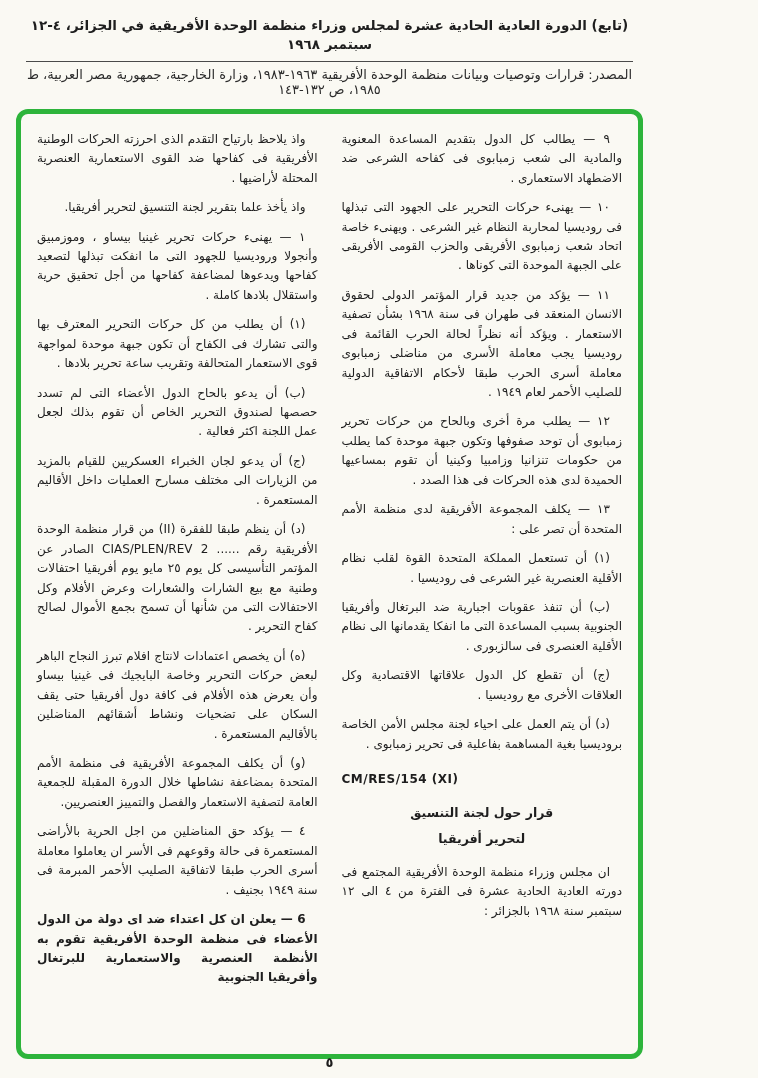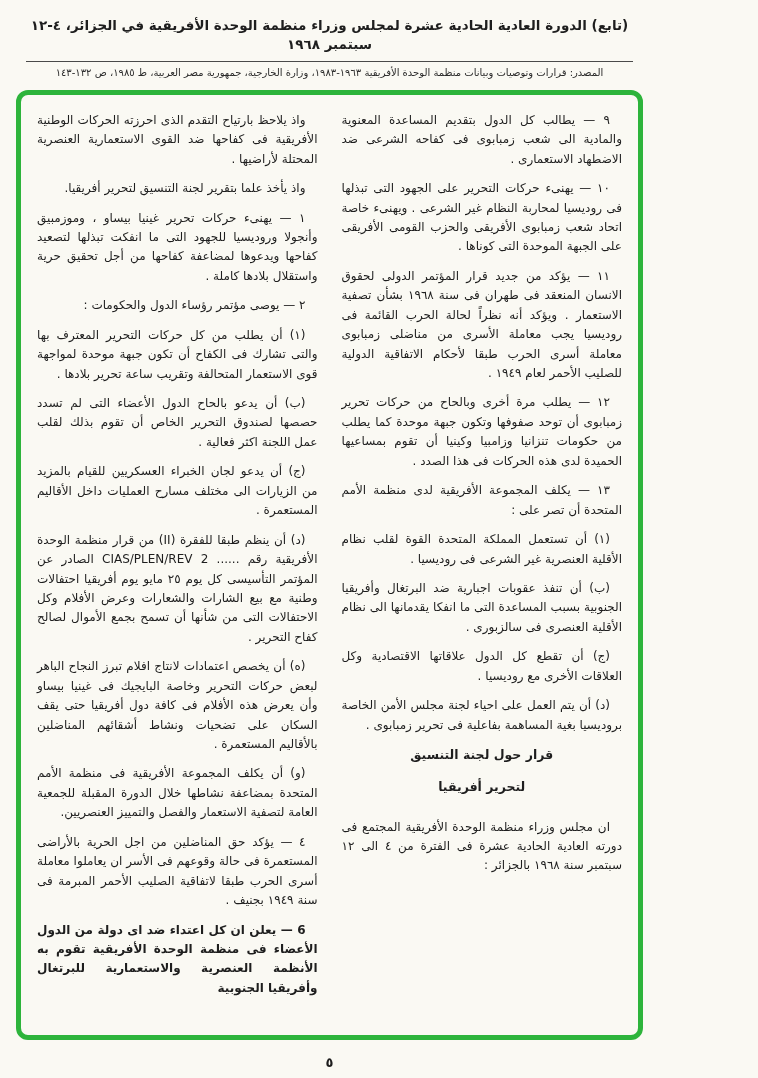--- a/index.html
+++ b/index.html
@@ -8,21 +8,21 @@
     background: var(--paper, #faf9f3);
     font-family: "DejaVu Sans", sans-serif;
     color: var(--ink, #1e1e1e);
     overflow: hidden;
   }
   .page { width: 659px; height: 1078px; position: relative; }
 
   .page-header { text-align: center; padding-top: 16px; direction: rtl; }
   .doc-title { font-weight: bold; font-size: 13.5px; line-height: 1.4; padding: 0 30px; }
   .header-rule { height: 1px; background: #4a4a4a; margin: 7px 26px 5px; }
-  .doc-source { font-size: 10px; color: #2b2b2b; padding: 0 26px; }
+  .doc-source { font-size: 13px; color: #2b2b2b; padding: 0 26px; }
 
   .content-box {
     margin: 12px 16px 0;
     height: 950px;
     border: 5px solid var(--border-green, #2db43b);
     border-radius: 12px;
     padding: 16px 16px 10px;
     overflow: hidden;
   }
   .columns { display: flex; direction: rtl; gap: 24px; height: 100%; }
@@ -41,23 +41,23 @@
     font-weight: bold;
     letter-spacing: 0.5px;
     margin: 16px 0 14px;
     font-size: 12px;
   }
   .col p.heading {
     text-align: center;
     font-weight: bold;
     text-indent: 0;
     font-size: 12.5px;
-    margin-bottom: 12px;
+    margin-bottom: 5px;
   }
-  .col p.subheading { margin-bottom: 20px; }
+  .col p.subheading { margin-bottom: 14px; }
   .col p.bold { font-weight: bold; }
 
   .page-number {
     position: absolute;
     bottom: 8px; left: 0; right: 0;
     text-align: center;
     font-weight: bold;
     font-size: 13px;
     direction: rtl;
   }
@@ -78,31 +78,31 @@
       <div class="col">
           <p>٩ — يطالب كل الدول بتقديم المساعدة المعنوية والمادية الى شعب زمبابوى فى كفاحه الشرعى ضد الاضطهاد الاستعمارى .</p>
           <p>١٠ — يهنىء حركات التحرير على الجهود التى تبذلها فى روديسيا لمحاربة النظام غير الشرعى . ويهنىء خاصة اتحاد شعب زمبابوى الأفريقى والحزب القومى الأفريقى على الجبهة الموحدة التى كوناها .</p>
           <p>١١ — يؤكد من جديد قرار المؤتمر الدولى لحقوق الانسان المنعقد فى طهران فى سنة ١٩٦٨ بشأن تصفية الاستعمار . ويؤكد أنه نظراً لحالة الحرب القائمة فى روديسيا يجب معاملة الأسرى من مناضلى زمبابوى معاملة أسرى الحرب طبقا لأحكام الاتفاقية الدولية للصليب الأحمر لعام ١٩٤٩ .</p>
           <p>١٢ — يطلب مرة أخرى وبالحاح من حركات تحرير زمبابوى أن توحد صفوفها وتكون جبهة موحدة كما يطلب من حكومات تنزانيا وزامبيا وكينيا أن تقوم بمساعيها الحميدة لدى هذه الحركات فى هذا الصدد .</p>
           <p>١٣ — يكلف المجموعة الأفريقية لدى منظمة الأمم المتحدة أن تصر على :</p>
           <p>(١) أن تستعمل المملكة المتحدة القوة لقلب نظام الأقلية العنصرية غير الشرعى فى روديسيا .</p>
           <p>(ب) أن تنفذ عقوبات اجبارية ضد البرتغال وأفريقيا الجنوبية بسبب المساعدة التى ما انفكا يقدمانها الى نظام الأقلية العنصرى فى سالزبورى .</p>
           <p>(ج) أن تقطع كل الدول علاقاتها الاقتصادية وكل العلاقات الأخرى مع روديسيا .</p>
           <p>(د) أن يتم العمل على احياء لجنة مجلس الأمن الخاصة بروديسيا بغية المساهمة بفاعلية فى تحرير زمبابوى .</p>
+          <p class="code">CM/RES/154 (XI)</p>
           <p class="heading">قرار حول لجنة التنسيق</p>
           <p class="heading subheading">لتحرير أفريقيا</p>
           <p>ان مجلس وزراء منظمة الوحدة الأفريقية المجتمع فى دورته العادية الحادية عشرة فى الفترة من ٤ الى ١٢ سبتمبر سنة ١٩٦٨ بالجزائر :</p>
         </div>
       <div class="col">
           <p>واذ يلاحظ بارتياح التقدم الذى احرزته الحركات الوطنية الأفريقية فى كفاحها ضد القوى الاستعمارية العنصرية المحتلة لأراضيها .</p>
           <p>واذ يأخذ علما بتقرير لجنة التنسيق لتحرير أفريقيا.</p>
           <p>١ — يهنىء حركات تحرير غينيا بيساو ، وموزمبيق وأنجولا وروديسيا للجهود التى ما انفكت تبذلها لتصعيد كفاحها ويدعوها لمضاعفة كفاحها من أجل تحقيق حرية واستقلال بلادها كاملة .</p>
-          <p>٢ — يوصى مؤتمر رؤساء الدول والحكومات :</p>
           <p>(١) أن يطلب من كل حركات التحرير المعترف بها والتى تشارك فى الكفاح أن تكون جبهة موحدة لمواجهة قوى الاستعمار المتحالفة وتقريب ساعة تحرير بلادها .</p>
-          <p>(ب) أن يدعو بالحاح الدول الأعضاء التى لم تسدد حصصها لصندوق التحرير الخاص أن تقوم بذلك لقلب عمل اللجنة اكثر فعالية .</p>
+          <p>(ب) أن يدعو بالحاح الدول الأعضاء التى لم تسدد حصصها لصندوق التحرير الخاص أن تقوم بذلك لجعل عمل اللجنة اكثر فعالية .</p>
           <p>(ج) أن يدعو لجان الخبراء العسكريين للقيام بالمزيد من الزيارات الى مختلف مسارح العمليات داخل الأقاليم المستعمرة .</p>
           <p>(د) أن ينظم طبقا للفقرة (II) من قرار منظمة الوحدة الأفريقية رقم ...... CIAS/PLEN/REV 2 الصادر عن المؤتمر التأسيسى كل يوم ٢٥ مايو يوم أفريقيا احتفالات وطنية مع بيع الشارات والشعارات وعرض الأفلام وكل الاحتفالات التى من شأنها أن تسمح بجمع الأموال لصالح كفاح التحرير .</p>
           <p>(ه) أن يخصص اعتمادات لانتاج افلام تبرز النجاح الباهر لبعض حركات التحرير وخاصة البايجيك فى غينيا بيساو وأن يعرض هذه الأفلام فى كافة دول أفريقيا حتى يقف السكان على تضحيات ونشاط أشقائهم المناضلين بالأقاليم المستعمرة .</p>
           <p>(و) أن يكلف المجموعة الأفريقية فى منظمة الأمم المتحدة بمضاعفة نشاطها خلال الدورة المقبلة للجمعية العامة لتصفية الاستعمار والفصل والتمييز العنصريين.</p>
           <p>٤ — يؤكد حق المناضلين من اجل الحرية بالأراضى المستعمرة فى حالة وقوعهم فى الأسر ان يعاملوا معاملة أسرى الحرب طبقا لاتفاقية الصليب الأحمر المبرمة فى سنة ١٩٤٩ بجنيف .</p>
           <p class="bold">6 — يعلن ان كل اعتداء ضد اى دولة من الدول الأعضاء فى منظمة الوحدة الأفريقية تقوم به الأنظمة العنصرية والاستعمارية للبرتغال وأفريقيا الجنوبية</p>
         </div>
     </div>
   </main>
 

